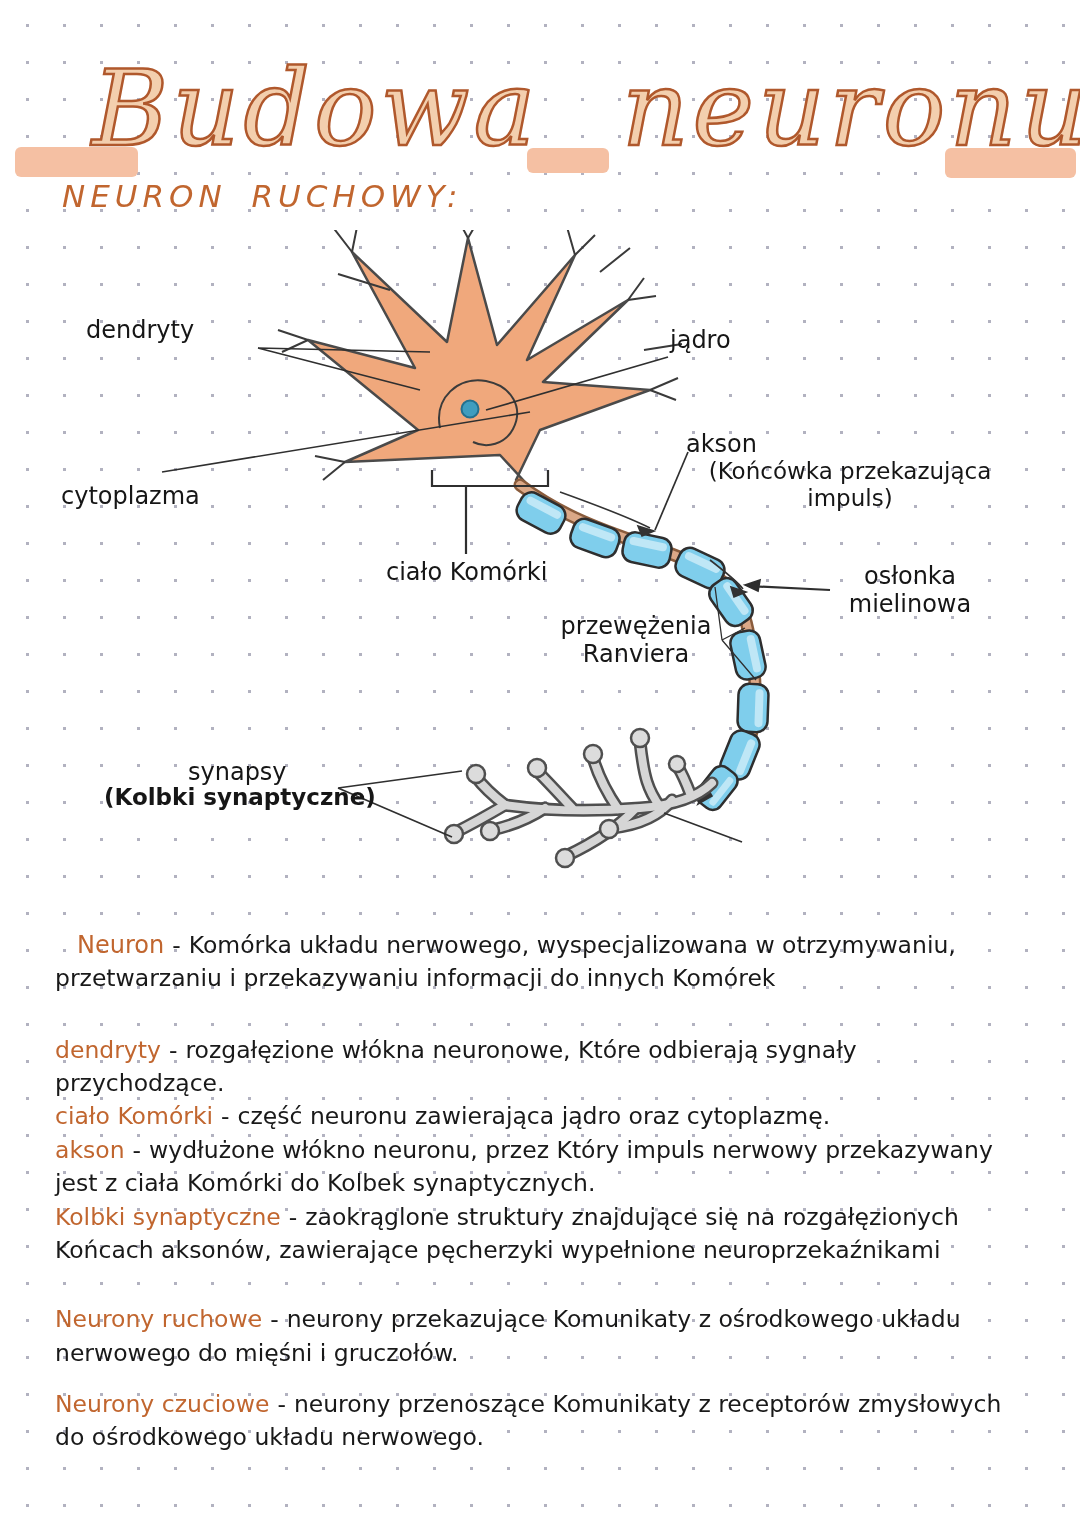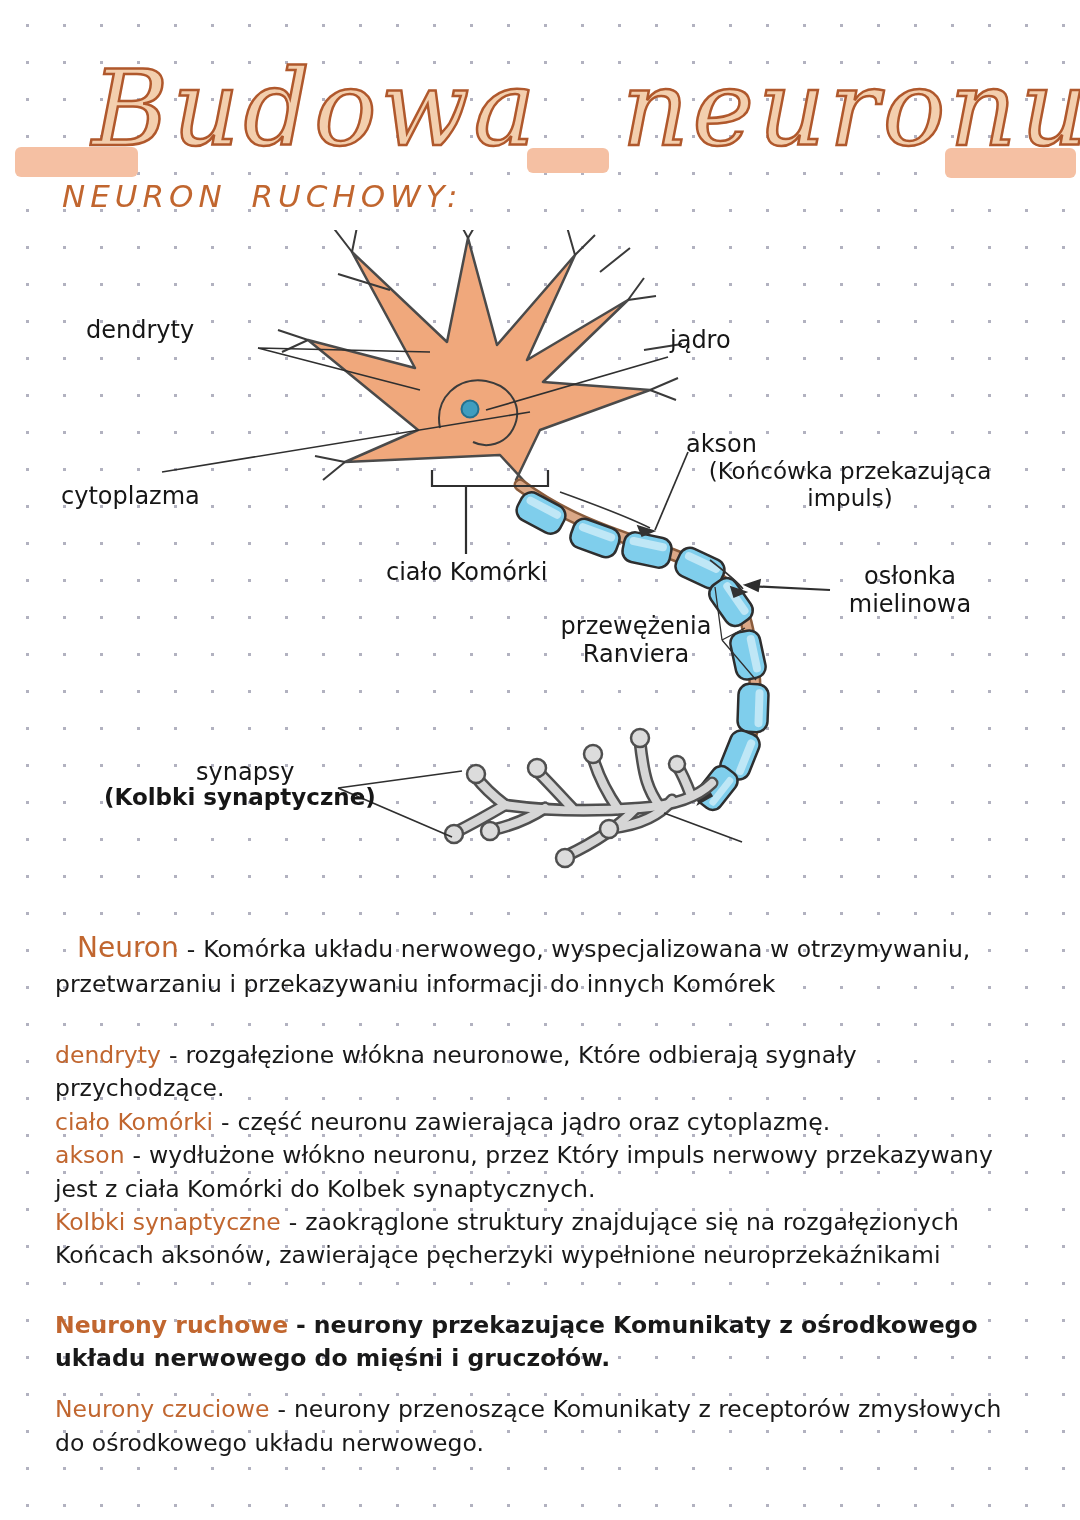--- a/index.html
+++ b/index.html
@@ -34,31 +34,31 @@
   .lbl.center{text-align:center;}
   .l-dendryty{left:86px; top:86px;}
   .l-dendryty-sub{left:26px; top:120px;}
   .l-cytoplazma{left:52px; top:252px;margin-left:9px;}
   .l-jadro{left:670px; top:96px;}
   .l-akson{left:686px; top:200px;}
   .l-akson-sub{left:700px; top:228px; width:300px;}
   .l-cialo{left:386px; top:328px;}
   .l-przewezenia{left:548px; top:382px; width:176px;}
   .l-oslonka{left:830px; top:332px; width:160px;}
-  .l-synapsy{left:196px; top:528px;}
+  .l-synapsy{left:188px; top:528px;}
   .l-synapsy-sub{left:104px; top:554px;font-weight:bold;}
   .l-zakonczenie{left:746px; top:592px;}
   
   .defs{position:absolute; left:0; top:928px; width:1080px;}
   .defs p{margin:0 48px 0 55px; font-size:23.5px; line-height:1.42; color:#191919;}
   .defs .term{color:var(--accent,#c1662f); margin-right:8px;}
   .defs .sep{margin-right:8px;}
   .d-neuron{text-indent:22px; margin-bottom:38px !important;}
-  .d-neuron .term{font-size:28px;}
-  .d-ruchowe{margin-top:36px !important;font-weight:bold;}
+  .d-neuron .term{font-size:24px;}
+  .d-ruchowe{margin-top:36px !important;}
   .d-czuciowe{margin-top:18px !important;}
 </style>
 </head>
 <body>
 
 <div class="page">
 
   <div class="band b-left"></div>
   <div class="band b-mid"></div>
   <div class="band b-right"></div>

